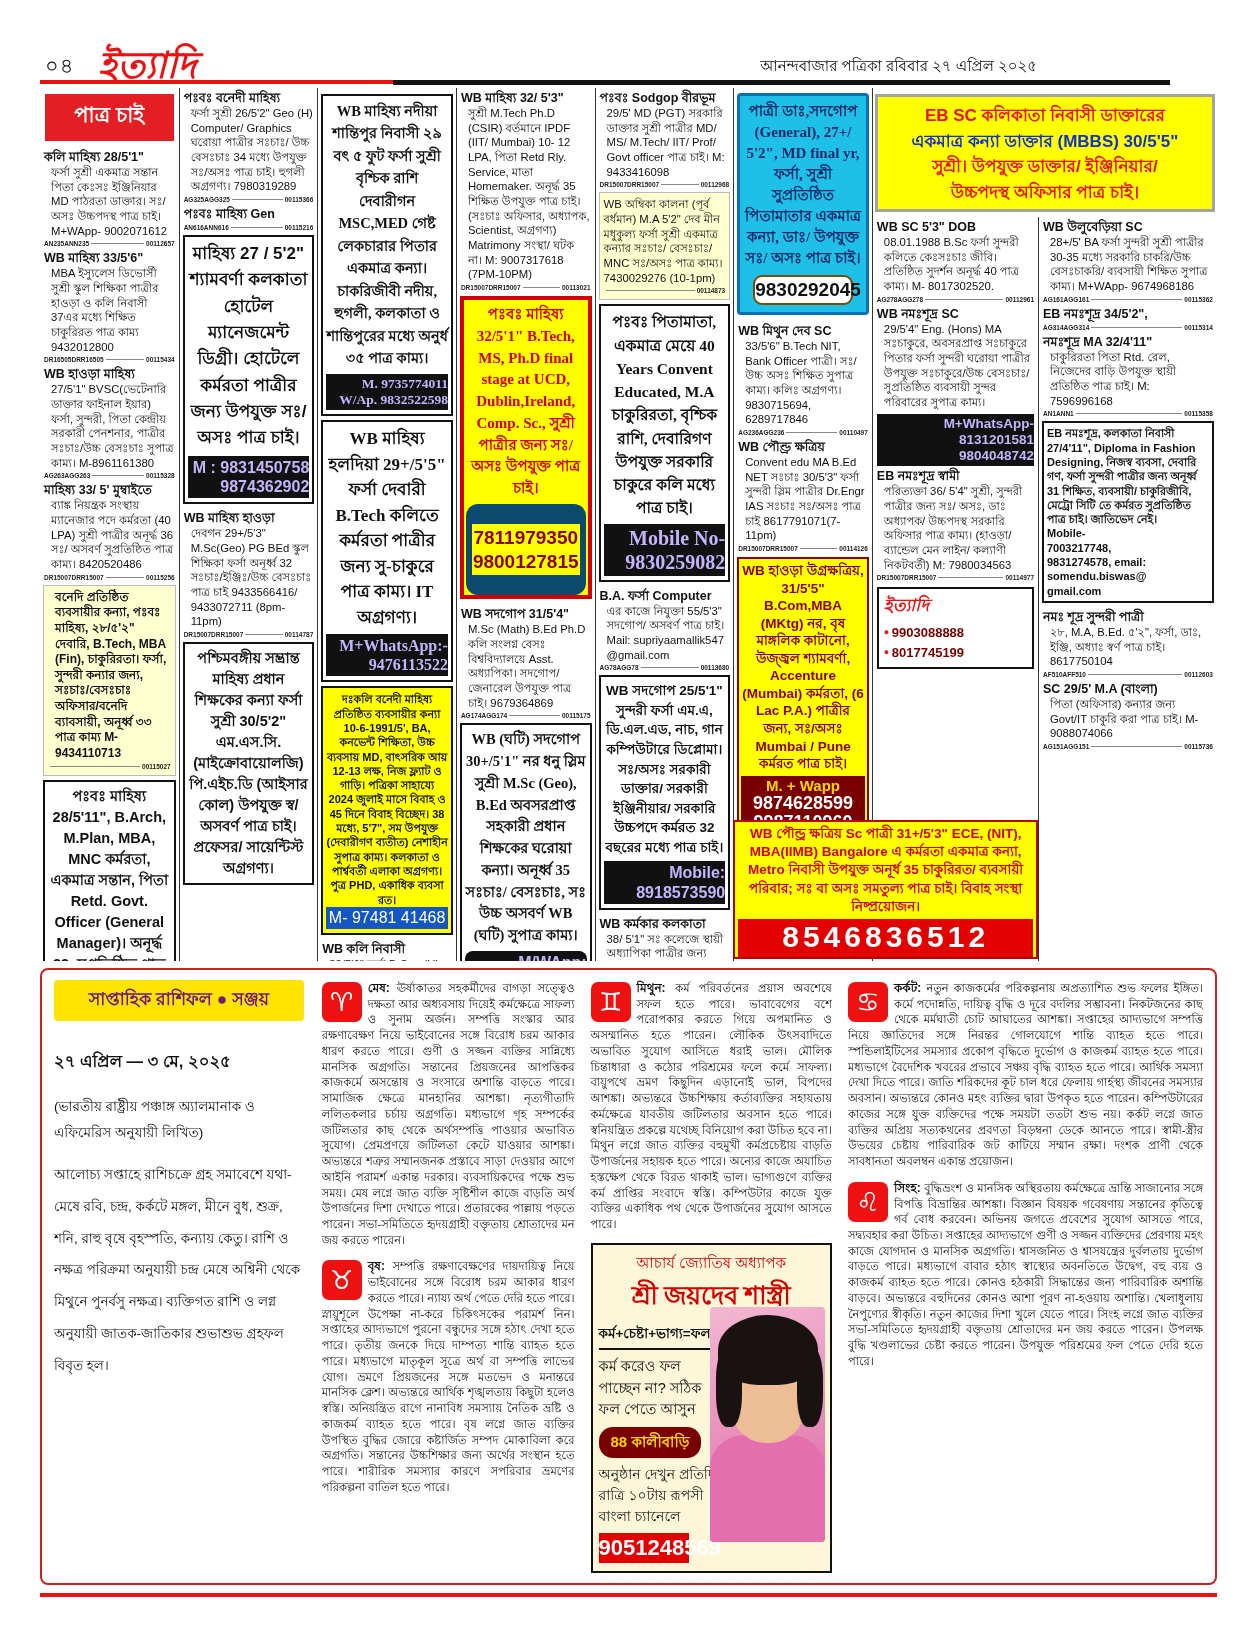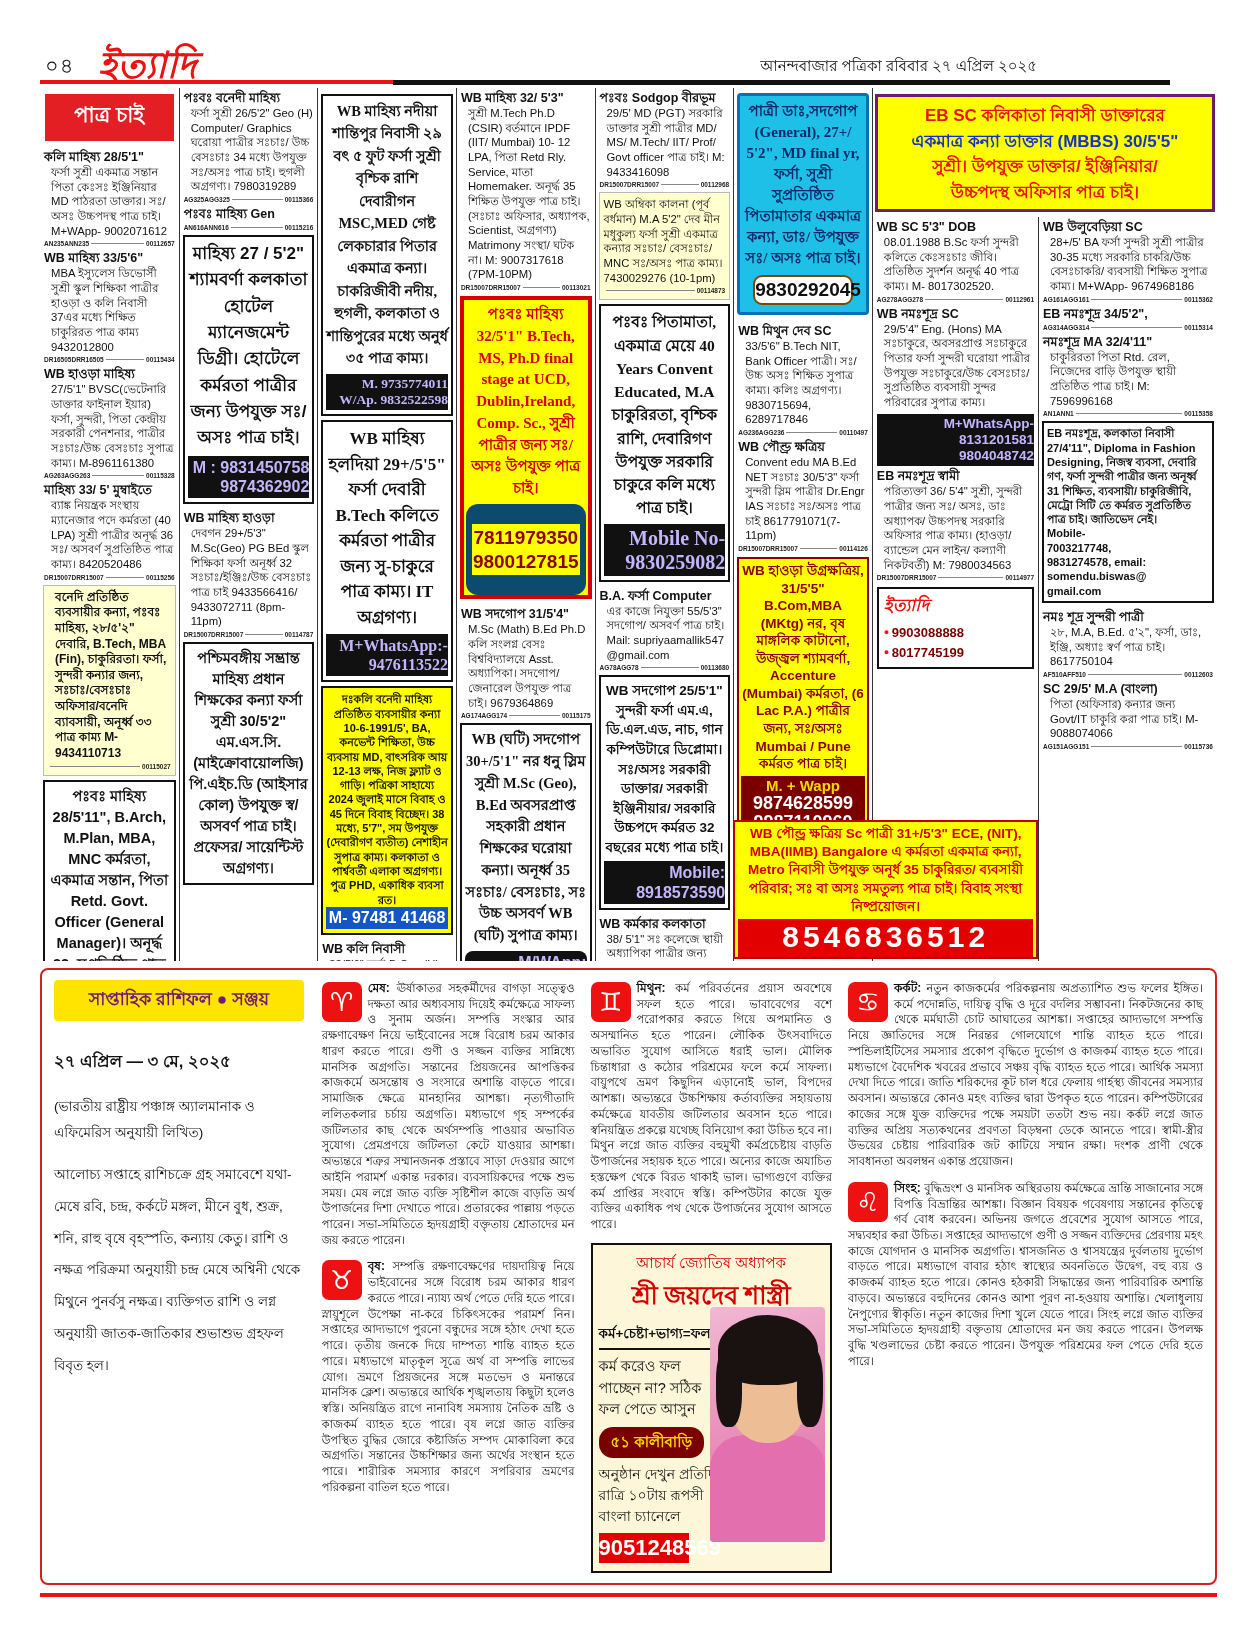--- a/index.html
+++ b/index.html
@@ -32,40 +32,40 @@
   .ref { display:flex; align-items:center; font-size:6.5px; color:#222; margin:2px 0 1px; font-weight:bold; }
   .ref .rl { flex:1; border-top:1px solid #888; margin:0 2px; }
 
   .boxed { border:2.5px solid #111; padding:4px 3px; margin:4px 0; text-align:center; }
   .boxed .ad-b { padding-left:0; text-align:center; }
   .big-center { font-size:14.5px; font-weight:bold; line-height:1.45; }
   .serif { font-family:"Liberation Serif","DejaVu Serif",serif; }
 
   .band-black { background:#111; color:#c4b5fd; font-weight:bold; font-size:16px; text-align:right; margin-top:4px; padding:2px 0; white-space:pre-line; line-height:1.2; }
   .band-black.sm { font-size:13.5px; }
-  .band-blue { background:#1356c4; color:#fff; font-weight:bold; font-size:16px; text-align:center; padding:2px 0; }
+  .band-blue { background:#1356c4; color:#fff; font-weight:normal; font-size:16px; text-align:center; padding:2px 0; }
   .cream { background:#ffffd0; border:1px solid #bbb; padding:4px; margin:4px 0; }
   .yellow-ad { background:#ffff00; border:2px solid #111; padding:4px 3px; margin:4px 0; text-align:center; }
   .yellow-ad .ad-b { text-align:center; padding-left:0; font-weight:bold; }
 
   .festival { background:#ffff00; border:4px solid #d40000; margin:5px 0; padding:4px 2px 0; text-align:center; }
   .festival .ft { color:#d40000; font-weight:bold; font-size:15px; line-height:1.45; font-family:"Liberation Serif","DejaVu Serif",serif; }
   .festival .fphone { margin-top:4px; background:#0c4a6e; padding:20px 6px;border-radius:12px; }
   .festival .fphone span { display:block; background:#ffff00; color:#8b0000; font-weight:bold; font-size:19px; padding:2px 0; white-space:pre-line; line-height:1.25; }
 
   .cyan-ad { background:#1fc0e8; border:3px solid #0a6fb3; border-radius:4px; padding:5px 3px; margin:5px 0 6px; text-align:center; }
   .cyan-ad .ct { color:#0a2a6b; font-weight:bold; font-size:15px; line-height:1.4; font-family:"Liberation Serif","DejaVu Serif",serif; }
   .cyan-ad .cphone { margin:6px 10px 2px; background:#fff; border:2px solid #7a4a00; border-radius:9px; color:#111; font-weight:bold; font-size:19px; padding:2px 0; }
 
   .ug-ad { background:#ffff00; border:2px solid #8b0000; margin:5px 0; text-align:center; padding:3px 2px 0; }
   .ug-ad .ut { color:#8b0000; font-weight:bold; font-size:13.5px; line-height:1.3; }
   .ug-ad .uband { background:#7a0000; color:#ffd700; font-weight:bold; font-size:15px; margin-top:3px; padding:1px 0 2px; }
   .ug-ad .uband .nums { color:#fff; font-size:18px; display:block; line-height:1.1; }
 
-  .ebsc { background:#ffff00; border:3px solid #701a75; padding:6px 4px 4px; margin:6px 2px 5px; text-align:center; }
+  .ebsc { background:#ffff00; border:3px solid #a3a3a3; padding:6px 4px 4px; margin:6px 2px 5px; text-align:center; }
   .ebsc .l1 { color:#e11; font-weight:bold; font-size:17px; line-height:1.5; }
   .ebsc .l2 { color:#1333c4; font-weight:bold; font-size:17px; line-height:1.5; }
   .ebsc .phone { background:#ec008c; color:#fff; font-weight:bold; font-size:25px; margin-top:5px; padding:2px 0; }
 
   .ity-box { border:2px solid #111; margin:6px 1px; padding:3px 5px 5px; }
   .ity-title { color:#e11; font-weight:bold; font-style:italic; font-size:17px; font-family:"Liberation Serif","DejaVu Serif",serif; margin-bottom:3px; }
   .ity-num { font-size:13px; font-weight:bold; color:#7a0000; line-height:1.5; }
   .ity-num::before { content:"● "; color:#e11; font-size:9px; vertical-align:2px; }
 
   .wide-ad { position:absolute; left:58.9%; width:25.9%; bottom:2px; background:#ffff00; border:2.5px solid #b00; text-align:center; padding:3px 3px 0; }
@@ -459,21 +459,21 @@
   <div class="hcolC">
     <div class="sign">
       <span class="sign-icon">♊</span><b>মিথুন: </b><span>কর্ম পরিবর্তনের প্রয়াস অবশেষে সফল হতে পারে। ভাবাবেগের বশে পরোপকার করতে গিয়ে অপমানিত ও অসম্মানিত হতে পারেন। লৌকিক উৎসবাদিতে অভাবিত সুযোগ আসিতে ধরাই ভাল। মৌলিক চিন্তাধারা ও কঠোর পরিশ্রমের ফলে কর্মে সাফল্য। বায়ুপথে ভ্রমণ কিছুদিন এড়ানোই ভাল, বিপদের আশঙ্কা। অভ্যন্তরে উচ্চশিক্ষায় কর্তাব্যক্তির সহায়তায় কর্মক্ষেত্রে যাবতীয় জটিলতার অবসান হতে পারে। স্বনিয়ন্ত্রিত প্রকল্পে যথেচ্ছ বিনিয়োগ করা উচিত হবে না। মিথুন লগ্নে জাত ব্যক্তির বহুমুখী কর্মপ্রচেষ্টায় বাড়তি উপার্জনের সহায়ক হতে পারে। অন্যের কাজে অযাচিত হস্তক্ষেপ থেকে বিরত থাকাই ভাল। ভাগ্যগুণে ব্যক্তির কর্ম প্রাপ্তির সংবাদে স্বস্তি। কম্পিউটার কাজে যুক্ত ব্যক্তির একাধিক পথ থেকে উপার্জনের সুযোগ আসতে পারে।</span>
     </div>
     <div class="astro-ad">
       <div class="astro-l1">আচার্য জ্যোতিষ অধ্যাপক</div>
       <div class="astro-l2">শ্রী জয়দেব শাস্ত্রী</div>
       <div class="astro-left">
         <div class="astro-formula">কর্ম+চেষ্টা+ভাগ্য=ফল</div>
         <div class="astro-q">কর্ম করেও ফল পাচ্ছেন না? সঠিক ফল পেতে আসুন</div>
-        <div class="astro-badge">৫১ কালীবাড়ি</div>
+        <div class="astro-badge">88 কালীবাড়ি</div>
         <div class="astro-sched">অনুষ্ঠান দেখুন প্রতিদিন রাত্রি ১০টায় রূপসী বাংলা চ্যানেলে</div>
         <div class="astro-phone">9051248569</div>
       </div>
       <div class="astro-photo">
         <div class="shirt"></div>
         <div class="face"></div>
         <div class="hair"></div>
         <div class="hair2"></div>
         <div class="hair3"></div>
       </div>

